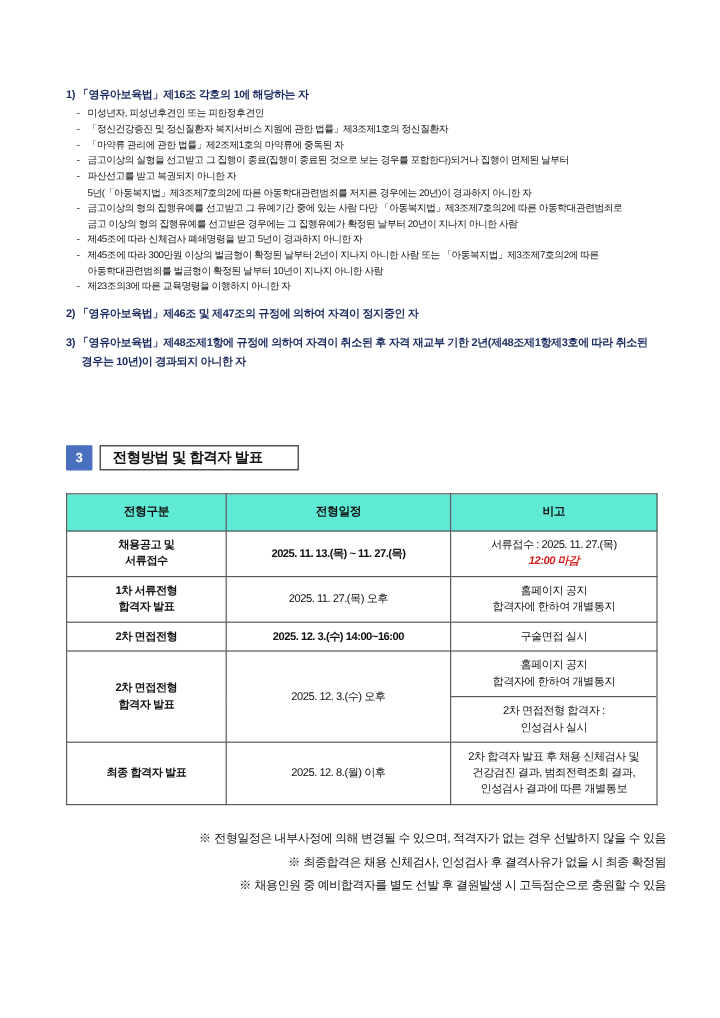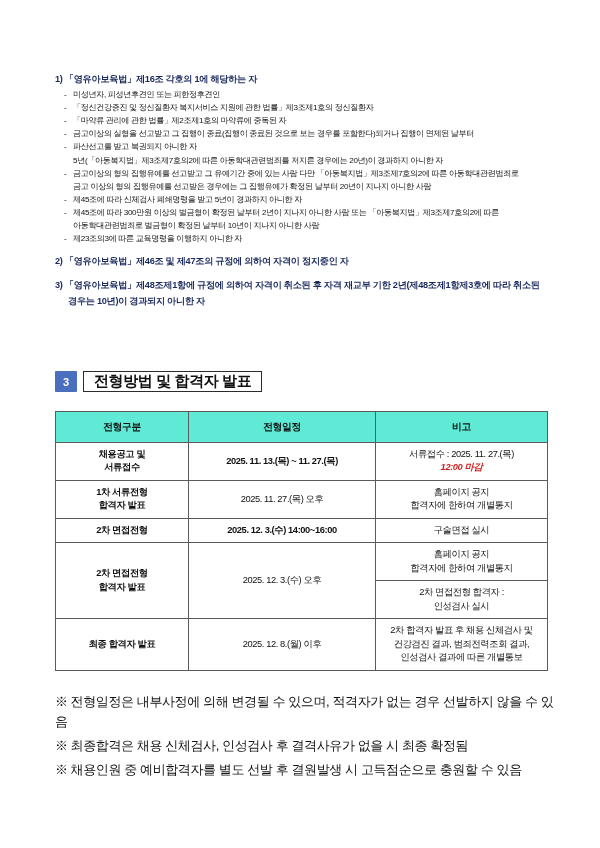--- a/index.html
+++ b/index.html
@@ -100,21 +100,21 @@
     border-radius: 1px;
   }
   .sec-title {
     min-width: 166px;
     height: 21px;
     border: 1.4px solid #2c2c2c;
     box-sizing: border-box;
     display: flex;
     align-items: center;
     padding: 0 10px;
-    font-size: 15px;
+    font-size: 12px;
     font-weight: bold;
     letter-spacing: -0.4px;
     color: #111111;
   }
 
   
   table.sched {
     position: absolute;
     left: 55px;
     top: 411px;
@@ -161,24 +161,25 @@
 
   
   .notes {
     position: absolute;
     left: 55px;
     top: 692px;
     width: 500px;
   }
   .notes p {
     margin: 0 0 4.5px 0;
-    font-size: 13px;
+    font-size: 10px;
     letter-spacing: -0.4px;
     line-height: 1.5;
     color: #111111;
+    text-align: right;
   }
   .notes .mark { margin-right: 3px; }
 </style>
 </head>
 <body>
 
 <div class="page">
 
   <div class="dq-block">
 
@@ -198,21 +199,21 @@
 
     <ul class="dq-list">
       <li>금고이상의 형의 집행유예를 선고받고 그 유예기간 중에 있는 사람 다만 「아동복지법」제3조제7호의2에 따른 아동학대관련범죄로</li>
     </ul>
     <p class="dq-sub">금고 이상의 형의 집행유예를 선고받은 경우에는 그 집행유예가 확정된 날부터 20년이 지나지 아니한 사람</p>
 
     <ul class="dq-list">
       <li>제45조에 따라 신체검사 폐쇄명령을 받고 5년이 경과하지 아니한 자</li>
       <li>제45조에 따라 300만원 이상의 벌금형이 확정된 날부터 2년이 지나지 아니한 사람 또는 「아동복지법」제3조제7호의2에 따른</li>
     </ul>
-    <p class="dq-sub">아동학대관련범죄로 벌금형이 확정된 날부터 10년이 지나지 아니한 사람</p>
+    <p class="dq-sub">아동학대관련범죄를 벌금형이 확정된 날부터 10년이 지나지 아니한 사람</p>
 
     <ul class="dq-list">
       <li>제23조의3에 따른 교육명령을 이행하지 아니한 자</li>
     </ul>
 
     <p class="dq-head spaced">
       <span>2)</span>
       <span>「영유아보육법」제46조 및 제47조의 규정에 의하여 자격이 정지중인 자</span>
     </p>
 

